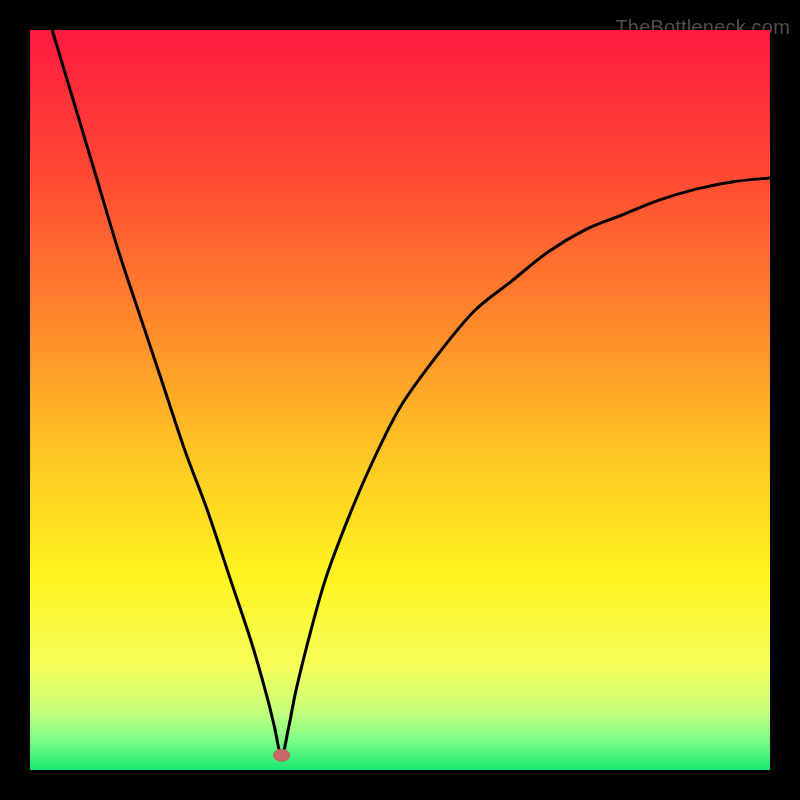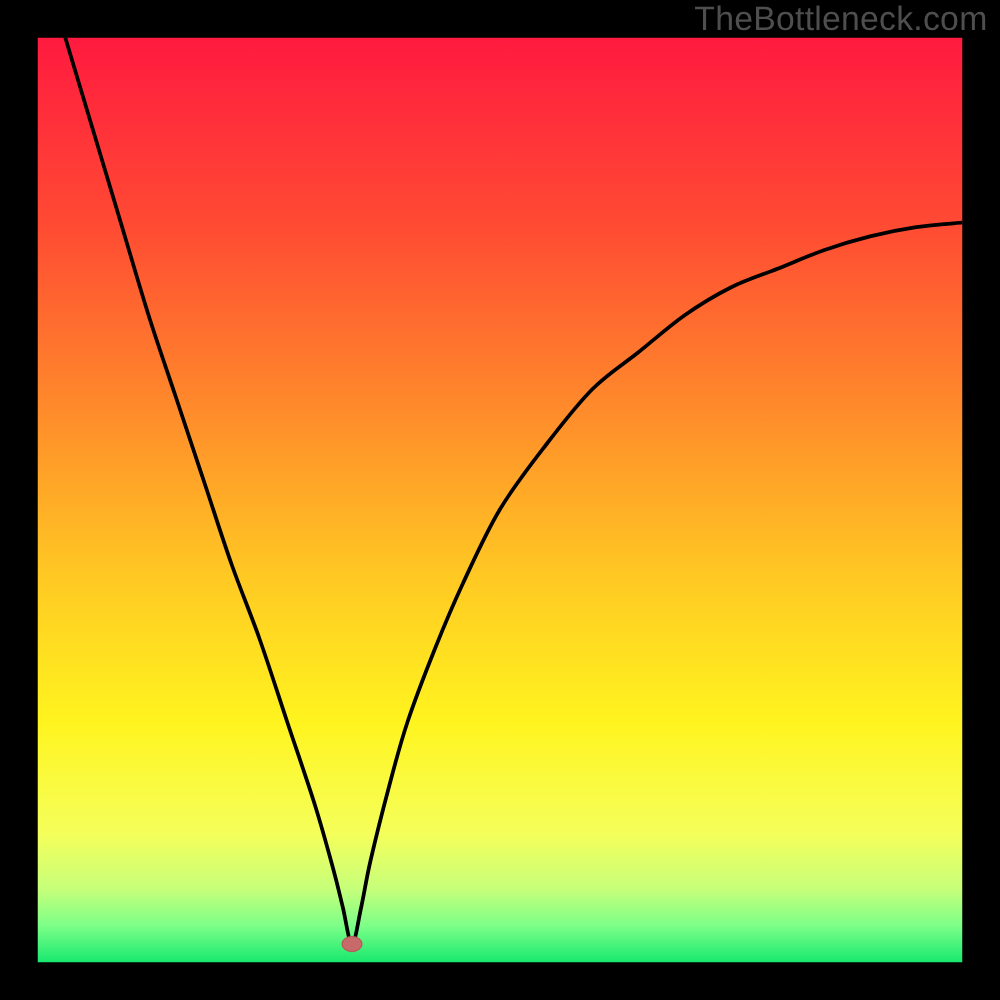--- a/index.html
+++ b/index.html
@@ -19,24 +19,24 @@
   }
   .plot {
     position: absolute;
     left: 30px;
     top: 30px;
     width: 740px;
     height: 740px;
   }
   .watermark {
     position: absolute;
-    top: 0;
+    top: 16px;
     right: 10px;
     color: #4e4e4e;
-    font-size: 27px;
+    font-size: 20px;
     letter-spacing: 0.2px;
   }
 </style>
 </head>
 <body>
 
 <div class="outer">
   <div class="watermark">TheBottleneck.com</div>
   <svg class="plot" viewBox="0 0 740 740" preserveAspectRatio="none">
     <defs>

